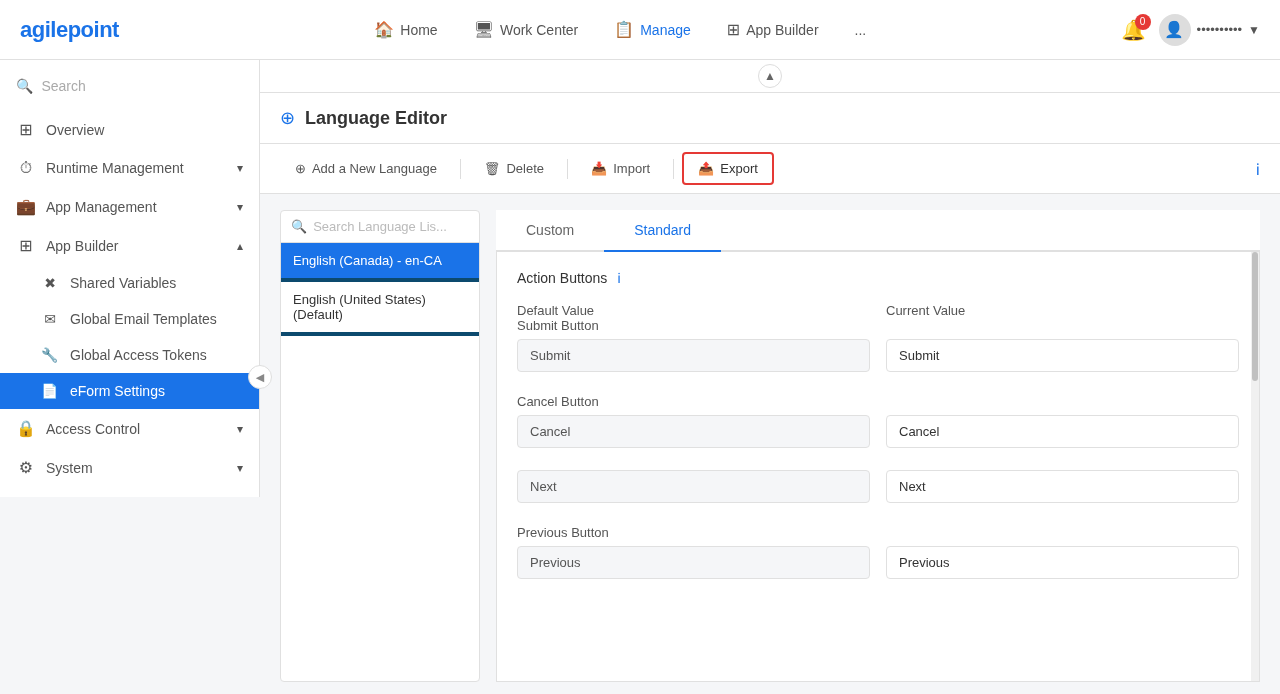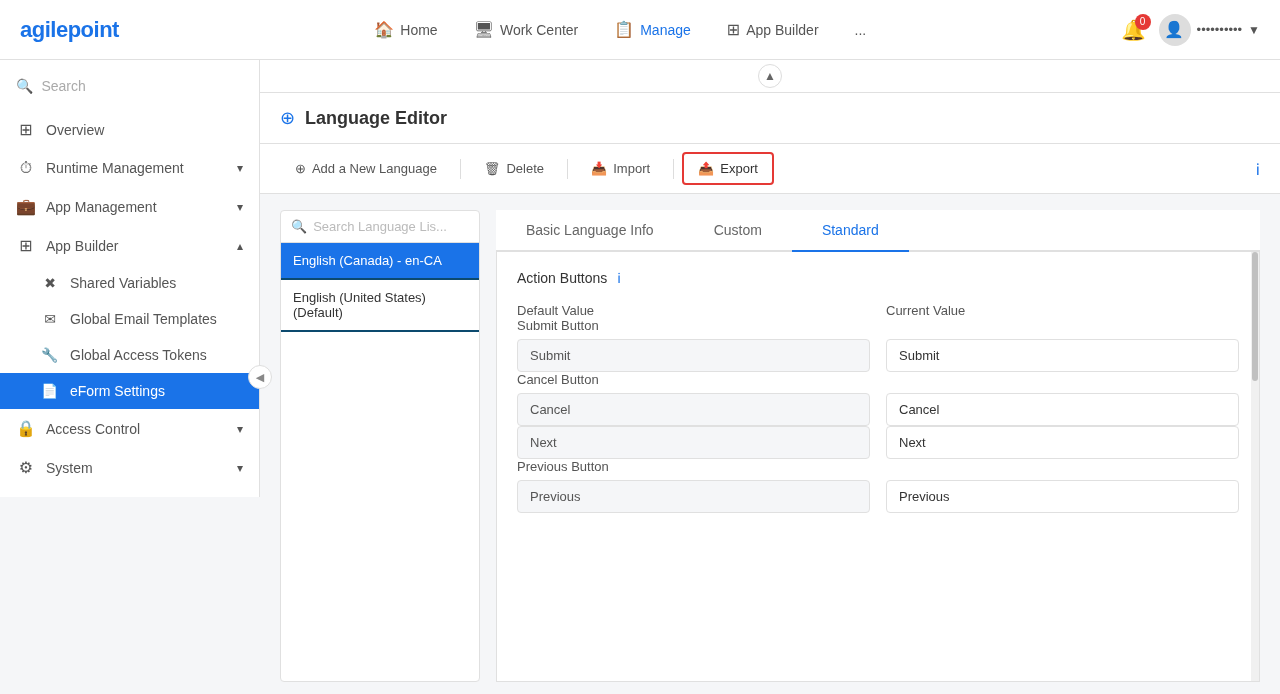--- a/index.html
+++ b/index.html
@@ -126,21 +126,21 @@
     }
     .lang-search-icon { color: #aaa; font-size: 13px; }
     .lang-search input {
       border: none; outline: none; font-size: 13px; color: #0369a1;
       background: transparent; width: 100%;
     }
     .lang-search input::placeholder { color: #bbb; }
     .lang-list { flex: 1; overflow-y: auto; }
     .lang-list-item {
       padding: 10px 12px; cursor: pointer; font-size: 13px;
-      color: #333; border-bottom: 2px solid #0c4a6e;
+      color: #333; border-bottom: 4px solid #0c4a6e;
     }
     .lang-list-item.selected { background: #1a73e8; color: #fff; }
 
     
     .right-panel { flex: 1; display: flex; flex-direction: column; }
 
     
     .tab-bar {
       display: flex; border-bottom: 2px solid #e0e0e0;
       background: #fff;
@@ -172,21 +172,21 @@
     }
     .section-info-icon { color: #1a73e8; font-size: 14px; cursor: pointer; }
 
     .col-headers {
       display: flex; gap: 16px; 
     }
     .col-header {
       flex: 1; font-size: 13px; font-weight: 500; color: #555;
     }
 
-    .field-group { margin-bottom: 0; }
+    .field-group { margin-bottom: 22px; }
     .field-label { font-size: 13px; color: #555; margin-bottom: 6px; }
     .field-row { display: flex; gap: 16px; }
     .field-input-default {
       flex: 1; padding: 8px 12px; border: 1px solid #e0e0e0;
       border-radius: 4px; font-size: 13px; background: #f5f6f8; color: #555;
     }
     .field-input-current {
       flex: 1; padding: 8px 12px; border: 1px solid #e0e0e0;
       border-radius: 4px; font-size: 13px; background: #fff; color: #333;
       outline: none;
@@ -358,21 +358,20 @@
         </div>
         <div class="lang-list">
           <div class="lang-list-item selected">English (Canada) - en-CA</div>
           <div class="lang-list-item">English (United States) (Default)</div>
         </div>
       </div>
 
       <div class="right-panel">
 
         <div class="tab-bar">
-          <div class="tab-item">Basic Language Info</div>
           <div class="tab-item">Custom</div>
           <div class="tab-item active">Standard</div>
         </div>
 
         <div class="content-panel">
 
           <div class="section-title">
             <span>Action Buttons</span>
             <span class="section-info-icon">ℹ</span>
           </div>

